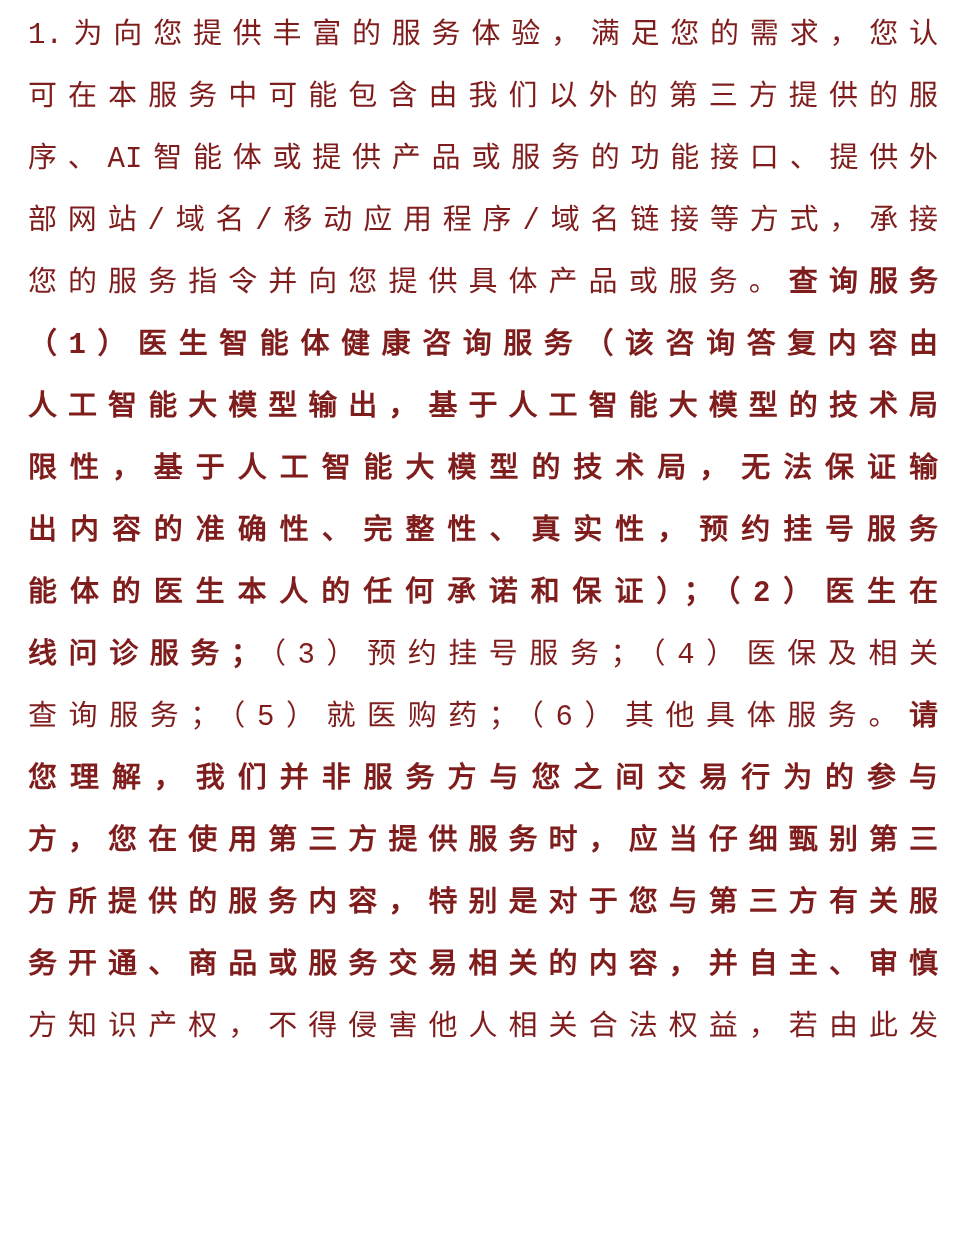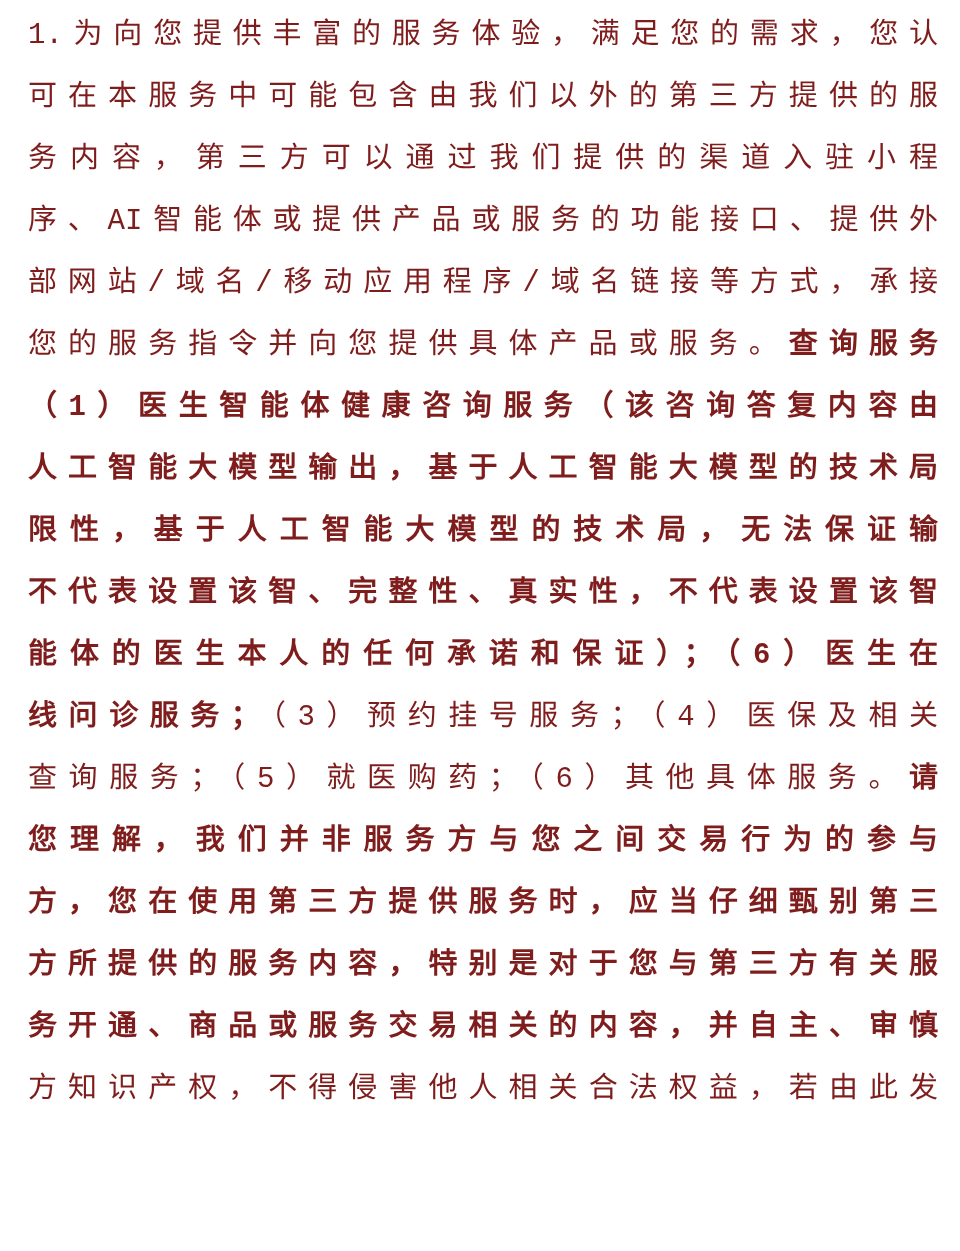--- a/index.html
+++ b/index.html
@@ -32,29 +32,28 @@
   .seg { font-weight: 400; }
   .seg.bold { font-weight: 700; }
 </style>
 </head>
 <body>
 
 <div class="doc">
   <div id="terms">
       <div class="line"><span class="seg">1.为向您提供丰富的服务体验，满足您的需求，您认</span></div>
       <div class="line"><span class="seg">可在本服务中可能包含由我们以外的第三方提供的服</span></div>
-      <div class="line"><span class="seg">务内容，第三方可以通过我们提供的渠道入驻小程</span></div>
       <div class="line"><span class="seg">序、AI智能体或提供产品或服务的功能接口、提供外</span></div>
       <div class="line"><span class="seg">部网站/域名/移动应用程序/域名链接等方式，承接</span></div>
       <div class="line"><span class="seg">您的服务指令并向您提供具体产品或服务。</span><span class="seg bold">查询服务</span></div>
       <div class="line"><span class="seg bold">（1）医生智能体健康咨询服务（该咨询答复内容由</span></div>
       <div class="line"><span class="seg bold">人工智能大模型输出，基于人工智能大模型的技术局</span></div>
       <div class="line"><span class="seg bold">限性，基于人工智能大模型的技术局，无法保证输</span></div>
-      <div class="line"><span class="seg bold">不代表设置该智、完整性、真实性，不代表设置该智</span></div>
-      <div class="line"><span class="seg bold">能体的医生本人的任何承诺和保证）；（6）医生在</span></div>
+      <div class="line"><span class="seg bold">出内容的准确性、完整性、真实性，预约挂号服务</span></div>
+      <div class="line"><span class="seg bold">能体的医生本人的任何承诺和保证）；（2）医生在</span></div>
       <div class="line"><span class="seg bold">线问诊服务；</span><span class="seg">（3）预约挂号服务；（4）医保及相关</span></div>
       <div class="line"><span class="seg">查询服务；（5）就医购药；（6）其他具体服务。</span><span class="seg bold">请</span></div>
       <div class="line"><span class="seg bold">您理解，我们并非服务方与您之间交易行为的参与</span></div>
       <div class="line"><span class="seg bold">方，您在使用第三方提供服务时，应当仔细甄别第三</span></div>
       <div class="line"><span class="seg bold">方所提供的服务内容，特别是对于您与第三方有关服</span></div>
       <div class="line"><span class="seg bold">务开通、商品或服务交易相关的内容，并自主、审慎</span></div>
       <div class="line"><span class="seg">方知识产权，不得侵害他人相关合法权益，若由此发</span></div>
     </div>
 </div>
 

